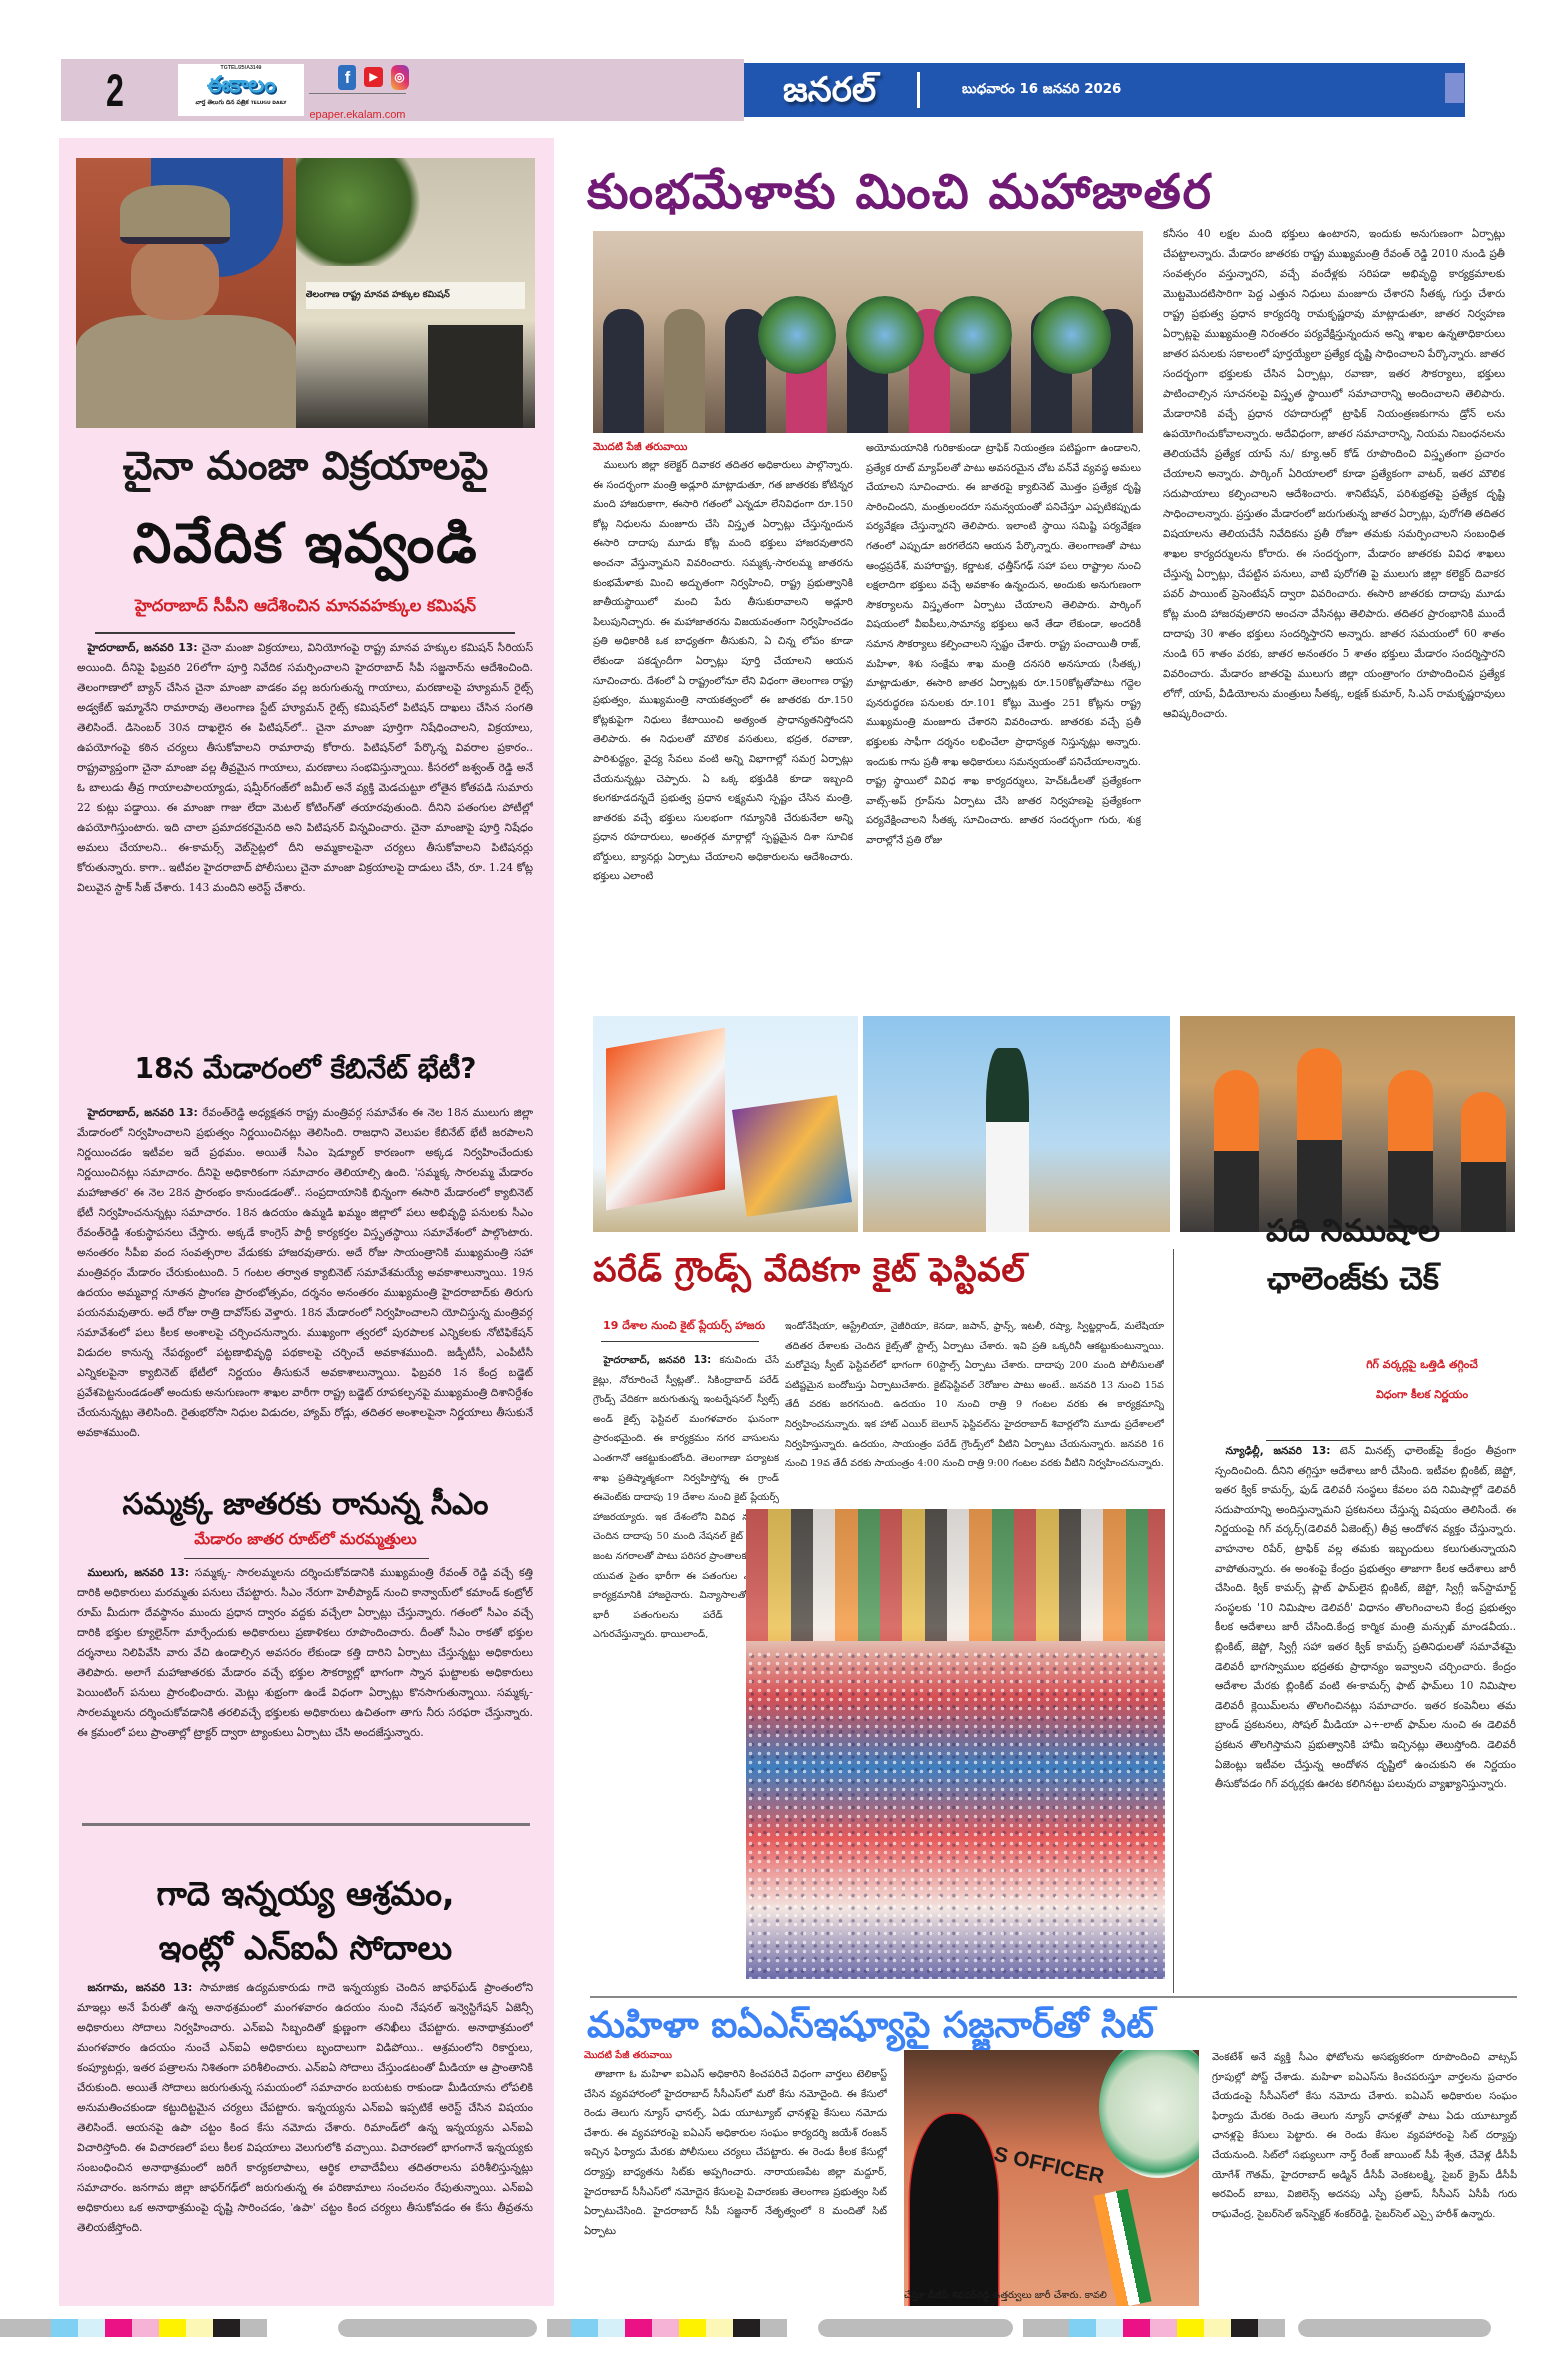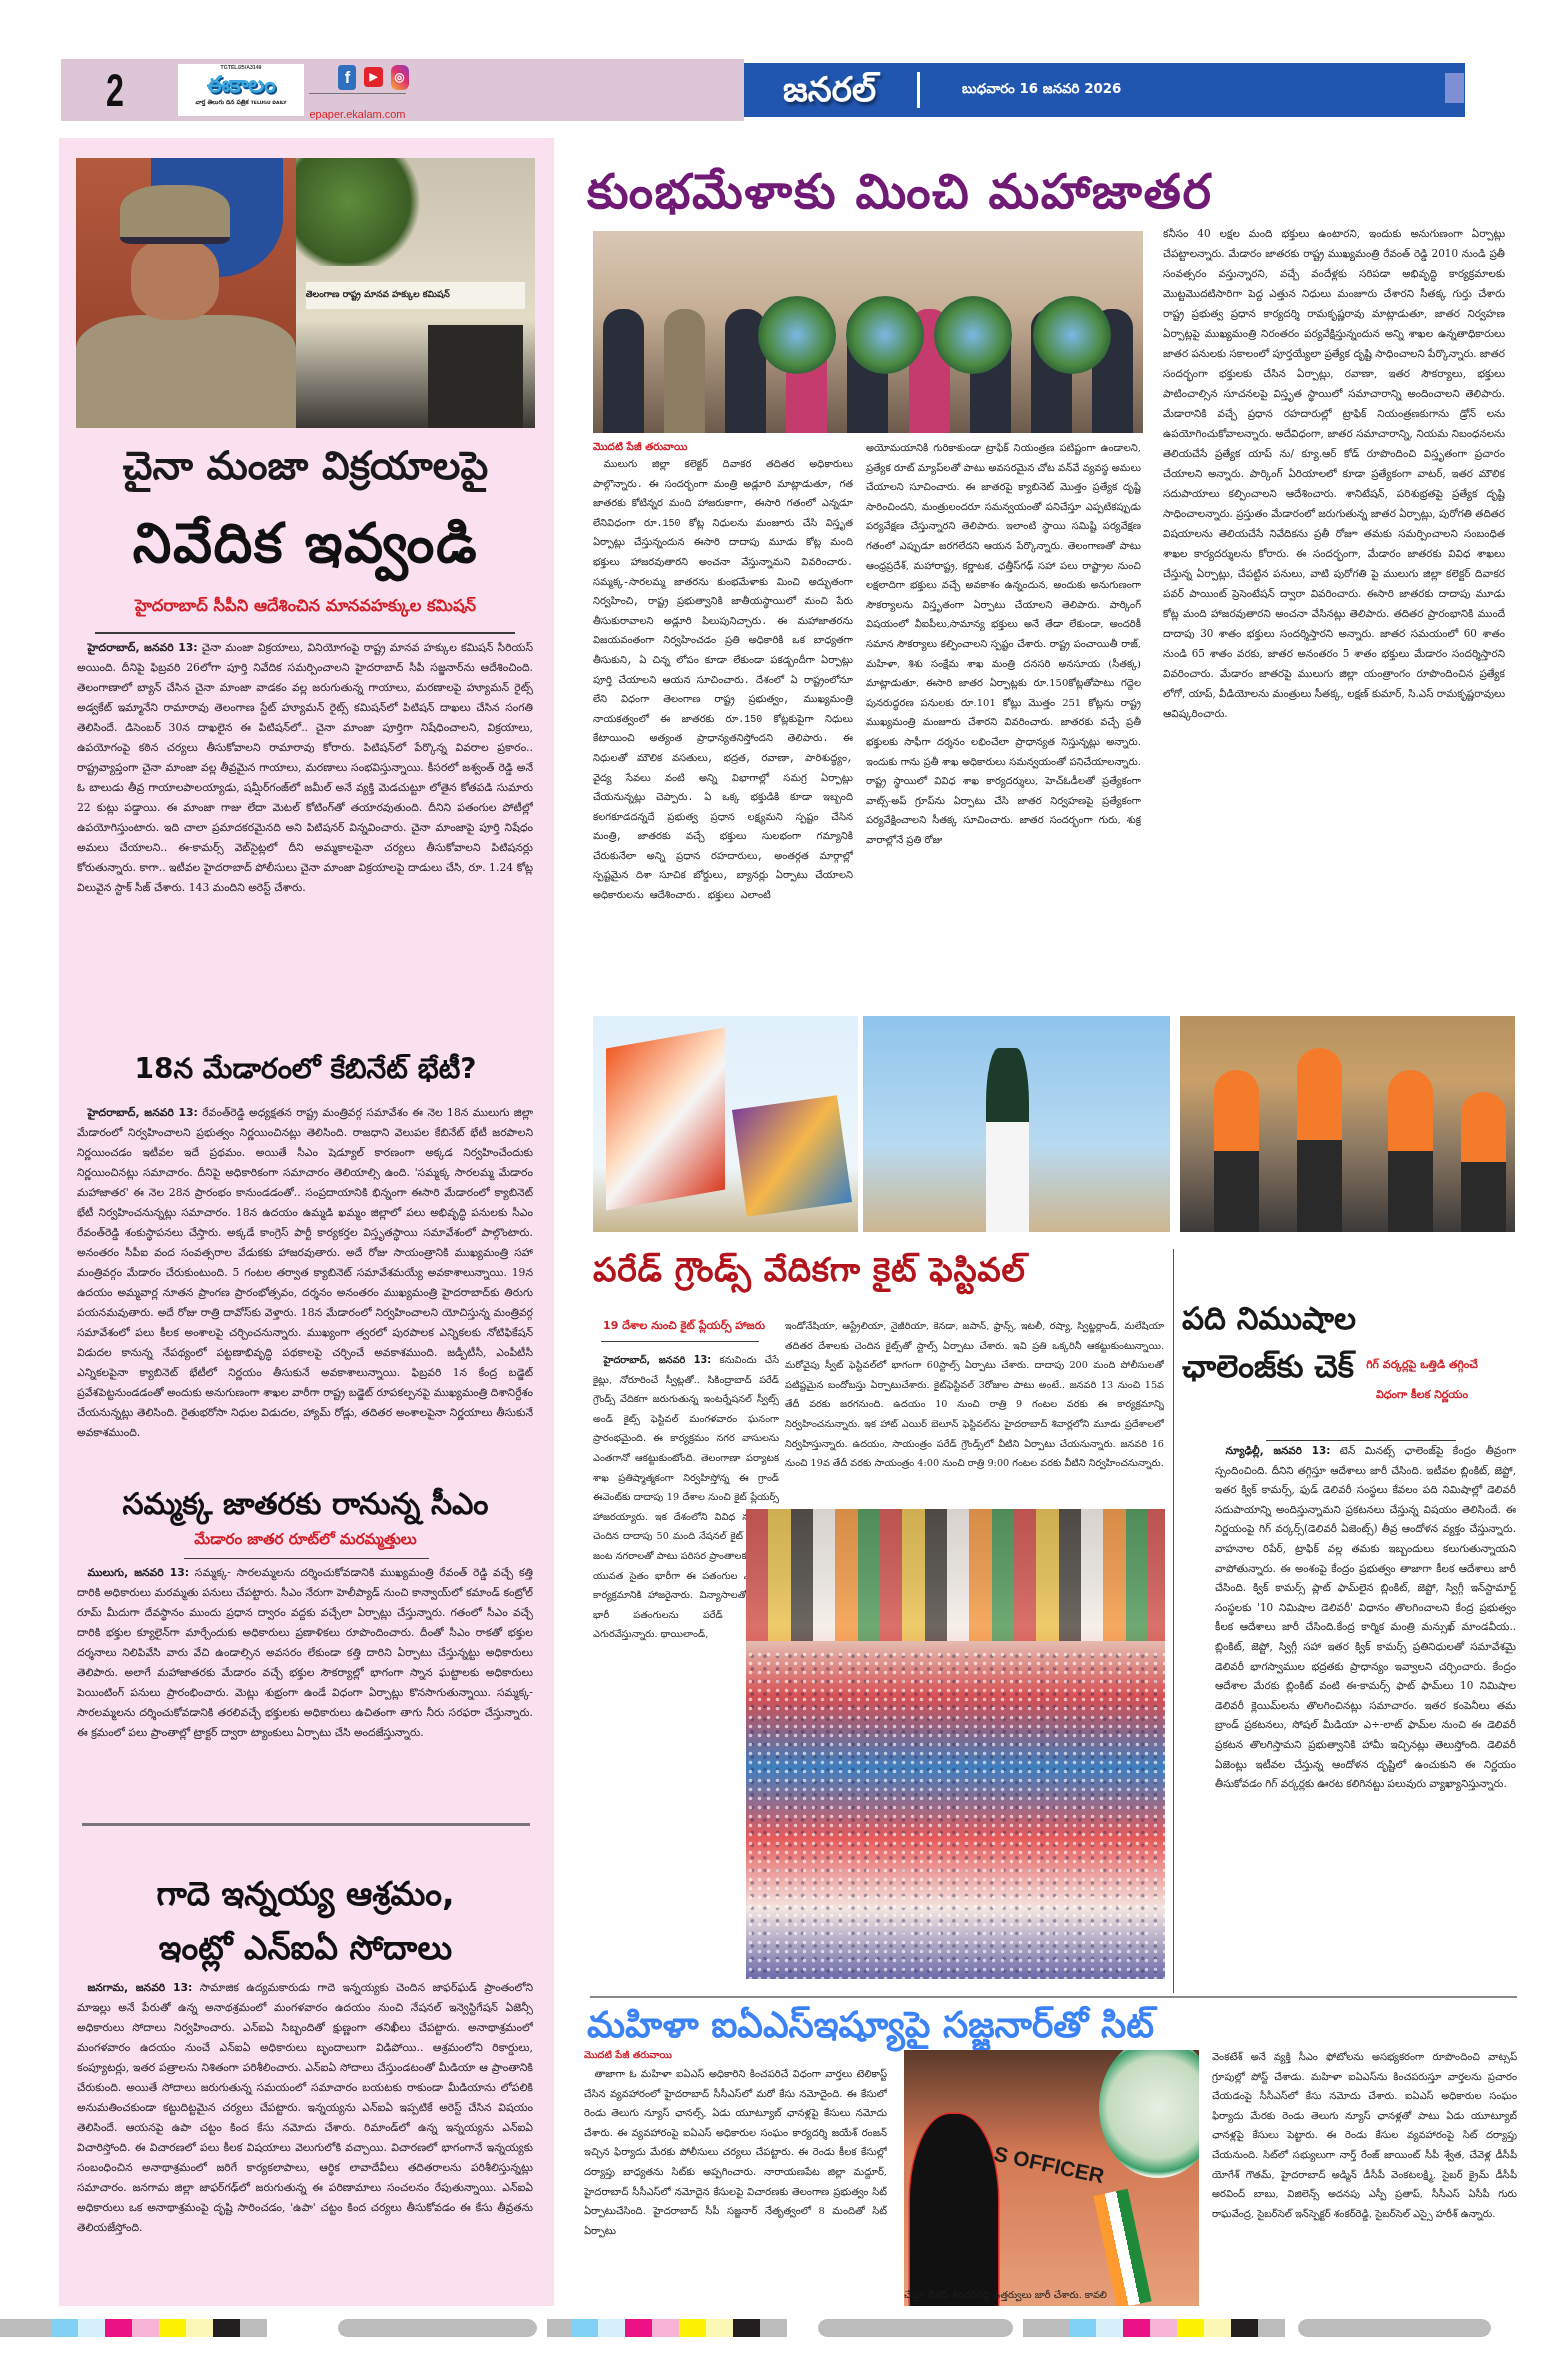--- a/index.html
+++ b/index.html
@@ -71,21 +71,21 @@
   .kite-row .k1 .kite-b { position: absolute; left: 55%; top: 40%; width: 40%; height: 50%; background: linear-gradient(135deg,#7b3f99,#f4b74a,#3b7fc2); transform: rotate(-8deg); }
   .kite-row .k2 { flex: 1; background: linear-gradient(180deg,#8fc5ec 0%, #b8daf1 60%, #cdb690 100%); position: relative; }
   .kite-row .k2 .man { position: absolute; left: 40%; top: 15%; width: 14%; height: 85%; background: linear-gradient(180deg,#1c3b2a 0%, #1c3b2a 40%, #f5f5f5 40%); border-radius: 30% 30% 0 0; }
 
   .crowd-photo { position: absolute; left: 746px; top: 1509px; width: 419px; height: 470px; background: linear-gradient(180deg, #9b8f86 0%, #bfb6ad 15%, #e8d9c8 25%, #d64f53 40%, #3e7fbf 55%, #e65a5a 70%, #f3e5e0 85%, #6b6aa8 100%); overflow: hidden; }
   .crowd-photo .flags { position: absolute; left: 0; top: 0; width: 100%; height: 28%; background: repeating-linear-gradient(90deg, #d02c2c 0 22px, #f2c12e 22px 45px, #1b1b1b 45px 67px, #ffffff 67px 89px, #ff8a1c 89px 112px, #1e8a3a 112px 134px); opacity: 0.6; }
   .crowd-photo .dots { position: absolute; left: 0; top: 30%; width: 100%; height: 70%; background-image: radial-gradient(circle, rgba(255,255,255,0.6) 1.5px, transparent 2.2px), radial-gradient(circle, rgba(30,30,80,0.4) 1.5px, transparent 2.2px); background-size: 9px 9px, 12.6px 12.6px; }
 
   .col-rule-v { position: absolute; width: 0.7px; background: #555; }
 
-  .hl-gig-1 { position: absolute; left: 1182px; top: 1294px; width: 342px; font: bold 31px/48px "DejaVu Sans", sans-serif; color: #1a1a1a; }
+  .hl-gig-1 { position: absolute; left: 1182px; top: 1206px; width: 342px; text-align: center; font: bold 31px/48px "DejaVu Sans", sans-serif; color: #1a1a1a; }
   .gig-photo { position: absolute; left: 1180px; top: 1016px; width: 335px; height: 216px; background: linear-gradient(180deg, #b6925f 0%, #c9a06a 30%, #8e7a63 60%, #3c3a3a 100%); overflow: hidden; }
   .gig-photo .rider { position: absolute; bottom: 0; width: 45px; height: 75%; background: linear-gradient(180deg,#f47b2a 0%, #f47b2a 50%, #2a2a2a 50%); border-radius: 22px 22px 0 0; }
 
   .hl-sit { position: absolute; left: 587px; top: 1999px; width: 937px; font: bold 36px/51px "DejaVu Sans", sans-serif; color: #3b82f6; white-space: nowrap; }
   .sit-photo { position: absolute; left: 904px; top: 2050px; width: 295px; height: 256px; background: linear-gradient(180deg, #5b3a2a 0%, #d37854 40%, #e7a07a 100%); overflow: hidden; }
   .sit-photo .silhouette { position: absolute; left: 2%; top: 25%; width: 30%; height: 75%; background: #111; border-radius: 45% 45% 0 0; box-shadow: 0 0 0 1.5px #e12a2a; }
   .sit-photo .seal { position: absolute; left: 66%; top: -5%; width: 40%; height: 55%; border-radius: 50%; background: radial-gradient(circle, #e8f0e2 0%, #c4dbc0 55%, #3aa06a 70%, #ecf3e6 75%); }
   .sit-photo .officer { position: absolute; left: 30%; top: 40%; font: bold 21px/25px "Liberation Sans", sans-serif; color: #1b1b1b; transform: rotate(12deg); }
   .sit-photo .flag1 { position: absolute; left: 68%; top: 55%; width: 12%; height: 45%; background: linear-gradient(90deg,#ff9a30 33%, #fff 33% 66%, #1f8a3a 66%); transform: rotate(-12deg); }
 
@@ -192,21 +192,21 @@
       <div class="person"></div>
       <div class="person"></div>
   </div>
   <div class="plaque" style="left:30%;"></div>
   <div class="plaque" style="left:46%;"></div>
   <div class="plaque" style="left:62%;"></div>
   <div class="plaque" style="left:80%;"></div>
 </div>
 
 <div class="kicker txt-abs" style="left:593px;top:438px;">మొదటి పేజీ తరువాయి</div>
-<div class="body-text txt-abs" style="left:593px;top:455px;width:260px;height:550px;overflow:hidden;font-size:10px;line-height:19.6px;font-family:Liberation Mono, monospace;">
+<div class="body-text txt-abs" style="left:593px;top:455px;width:260px;height:550px;overflow:hidden;font-size:10px;line-height:19.6px;">
   <span class="indent"></span><span>ములుగు జిల్లా కలెక్టర్ దివాకర తదితర అధికారులు పాల్గొన్నారు. ఈ సందర్భంగా మంత్రి అడ్లూరి మాట్లాడుతూ, గత జాతరకు కోటిన్నర మంది హాజరుకాగా, ఈసారి గతంలో ఎన్నడూ లేనివిధంగా రూ.150 కోట్ల నిధులను మంజూరు చేసి విస్తృత ఏర్పాట్లు చేస్తున్నందున ఈసారి దాదాపు మూడు కోట్ల మంది భక్తులు హాజరవుతారని అంచనా వేస్తున్నామని వివరించారు. సమ్మక్క-సారలమ్మ జాతరను కుంభమేళాకు మించి అద్భుతంగా నిర్వహించి, రాష్ట్ర ప్రభుత్వానికి జాతీయస్థాయిలో మంచి పేరు తీసుకురావాలని అడ్లూరి పిలుపునిచ్చారు. ఈ మహాజాతరను విజయవంతంగా నిర్వహించడం ప్రతి అధికారికి ఒక బాధ్యతగా తీసుకుని, ఏ చిన్న లోపం కూడా లేకుండా పకడ్బందీగా ఏర్పాట్లు పూర్తి చేయాలని ఆయన సూచించారు. దేశంలో ఏ రాష్ట్రంలోనూ లేని విధంగా తెలంగాణ రాష్ట్ర ప్రభుత్వం, ముఖ్యమంత్రి నాయకత్వంలో ఈ జాతరకు రూ.150 కోట్లకుపైగా నిధులు కేటాయించి అత్యంత ప్రాధాన్యతనిస్తోందని తెలిపారు. ఈ నిధులతో మౌలిక వసతులు, భద్రత, రవాణా, పారిశుద్ధ్యం, వైద్య సేవలు వంటి అన్ని విభాగాల్లో సమగ్ర ఏర్పాట్లు చేయనున్నట్లు చెప్పారు. ఏ ఒక్క భక్తుడికి కూడా ఇబ్బంది కలగకూడదన్నదే ప్రభుత్వ ప్రధాన లక్ష్యమని స్పష్టం చేసిన మంత్రి, జాతరకు వచ్చే భక్తులు సులభంగా గమ్యానికి చేరుకునేలా అన్ని ప్రధాన రహదారులు, అంతర్గత మార్గాల్లో స్పష్టమైన దిశా సూచిక బోర్డులు, బ్యానర్లు ఏర్పాటు చేయాలని అధికారులను ఆదేశించారు. భక్తులు ఎలాంటి</span>
 </div>
 <div class="body-text txt-abs" style="left:866px;top:438px;width:275px;height:567px;overflow:hidden;font-size:10px;line-height:19.6px;">అయోమయానికి గురికాకుండా ట్రాఫిక్ నియంత్రణ పటిష్టంగా ఉండాలని, ప్రత్యేక రూట్ మ్యాప్‌లతో పాటు అవసరమైన చోట వన్‌వే వ్యవస్థ అమలు చేయాలని సూచించారు. ఈ జాతరపై క్యాబినెట్ మొత్తం ప్రత్యేక దృష్టి సారించిందని, మంత్రులందరూ సమన్వయంతో పనిచేస్తూ ఎప్పటికప్పుడు పర్యవేక్షణ చేస్తున్నారని తెలిపారు. ఇలాంటి స్థాయి సమిష్టి పర్యవేక్షణ గతంలో ఎప్పుడూ జరగలేదని ఆయన పేర్కొన్నారు. తెలంగాణతో పాటు ఆంధ్రప్రదేశ్, మహారాష్ట్ర, కర్ణాటక, ఛత్తీస్‌గఢ్ సహా పలు రాష్ట్రాల నుంచి లక్షలాదిగా భక్తులు వచ్చే అవకాశం ఉన్నందున, అందుకు అనుగుణంగా సౌకర్యాలను విస్తృతంగా ఏర్పాటు చేయాలని తెలిపారు. పార్కింగ్ విషయంలో వీఐపీలు,సామాన్య భక్తులు అనే తేడా లేకుండా, అందరికీ సమాన సౌకర్యాలు కల్పించాలని స్పష్టం చేశారు. రాష్ట్ర పంచాయితీ రాజ్, మహిళా, శిశు సంక్షేమ శాఖ మంత్రి దనసరి అనసూయ (సీతక్క) మాట్లాడుతూ, ఈసారి జాతర ఏర్పాట్లకు రూ.150కోట్లతోపాటు గద్దెల పునరుద్ధరణ పనులకు రూ.101 కోట్లు మొత్తం 251 కోట్లను రాష్ట్ర ముఖ్యమంత్రి మంజూరు చేశారని వివరించారు. జాతరకు వచ్చే ప్రతీ భక్తులకు సాఫీగా దర్శనం లభించేలా ప్రాధాన్యత నిస్తున్నట్లు అన్నారు. ఇందుకు గాను ప్రతీ శాఖ అధికారులు సమన్వయంతో పనిచేయాలన్నారు. రాష్ట్ర స్థాయిలో వివిధ శాఖ కార్యదర్శులు, హెచ్ఓడీలతో ప్రత్యేకంగా వాట్స్-అప్ గ్రూప్‌ను ఏర్పాటు చేసి జాతర నిర్వహణపై ప్రత్యేకంగా పర్యవేక్షించాలని సీతక్క సూచించారు. జాతర సందర్భంగా గురు, శుక్ర వారాల్లోనే ప్రతి రోజు</div>
 <div class="body-text txt-abs" style="left:1163px;top:223px;width:342px;height:782px;overflow:hidden;font-size:10.4px;line-height:20px;">కనీసం 40 లక్షల మంది భక్తులు ఉంటారని, ఇందుకు అనుగుణంగా ఏర్పాట్లు చేపట్టాలన్నారు. మేడారం జాతరకు రాష్ట్ర ముఖ్యమంత్రి రేవంత్ రెడ్డి 2010 నుండి ప్రతీ సంవత్సరం వస్తున్నారని, వచ్చే వందేళ్లకు సరిపడా అభివృద్ధి కార్యక్రమాలకు మొట్టమొదటిసారిగా పెద్ద ఎత్తున నిధులు మంజూరు చేశారని సీతక్క గుర్తు చేశారు రాష్ట్ర ప్రభుత్వ ప్రధాన కార్యదర్శి రామకృష్ణరావు మాట్లాడుతూ, జాతర నిర్వహణ ఏర్పాట్లపై ముఖ్యమంత్రి నిరంతరం పర్యవేక్షిస్తున్నందున అన్ని శాఖల ఉన్నతాధికారులు జాతర పనులకు సకాలంలో పూర్తయ్యేలా ప్రత్యేక దృష్టి సాధించాలని పేర్కొన్నారు. జాతర సందర్భంగా భక్తులకు చేసిన ఏర్పాట్లు, రవాణా, ఇతర సౌకర్యాలు, భక్తులు పాటించాల్సిన సూచనలపై విస్తృత స్థాయిలో సమాచారాన్ని అందించాలని తెలిపారు. మేడారానికి వచ్చే ప్రధాన రహదారుల్లో ట్రాఫిక్ నియంత్రణకుగాను డ్రోన్ లను ఉపయోగించుకోవాలన్నారు. అదేవిధంగా, జాతర సమాచారాన్ని, నియమ నిబంధనలను తెలియచేసే ప్రత్యేక యాప్ ను/ క్యూ.ఆర్ కోడ్ రూపొందించి విస్తృతంగా ప్రచారం చేయాలని అన్నారు. పార్కింగ్ ఏరియాలలో కూడా ప్రత్యేకంగా వాటర్, ఇతర మౌలిక సదుపాయాలు కల్పించాలని ఆదేశించారు. శానిటేషన్, పరిశుభ్రతపై ప్రత్యేక దృష్టి సాధించాలన్నారు. ప్రస్తుతం మేడారంలో జరుగుతున్న జాతర ఏర్పాట్లు, పురోగతి తదితర విషయాలను తెలియచేసే నివేదికను ప్రతీ రోజూ తమకు సమర్పించాలని సంబంధిత శాఖల కార్యదర్శులను కోరారు. ఈ సందర్భంగా, మేడారం జాతరకు వివిధ శాఖలు చేస్తున్న ఏర్పాట్లు, చేపట్టిన పనులు, వాటి పురోగతి పై ములుగు జిల్లా కలెక్టర్ దివాకర పవర్ పాయింట్ ప్రెసెంటేషన్ ద్వారా వివరించారు. ఈసారి జాతరకు దాదాపు మూడు కోట్ల మంది హాజరవుతారని అంచనా వేసినట్లు తెలిపారు. తదితర ప్రారంభానికి ముందే దాదాపు 30 శాతం భక్తులు సందర్శిస్తారని అన్నారు. జాతర సమయంలో 60 శాతం నుండి 65 శాతం వరకు, జాతర అనంతరం 5 శాతం భక్తులు మేడారం సందర్శిస్తారని వివరించారు. మేడారం జాతరపై ములుగు జిల్లా యంత్రాంగం రూపొందించిన ప్రత్యేక లోగో, యాప్, వీడియోలను మంత్రులు సీతక్క, లక్షణ్ కుమార్, సి.ఎస్ రామకృష్ణరావులు ఆవిష్కరించారు.</div>
 
 <div class="kite-row">
   <div class="k1">
       <div class="kite-a"></div>
       <div class="kite-b"></div>
     </div>

